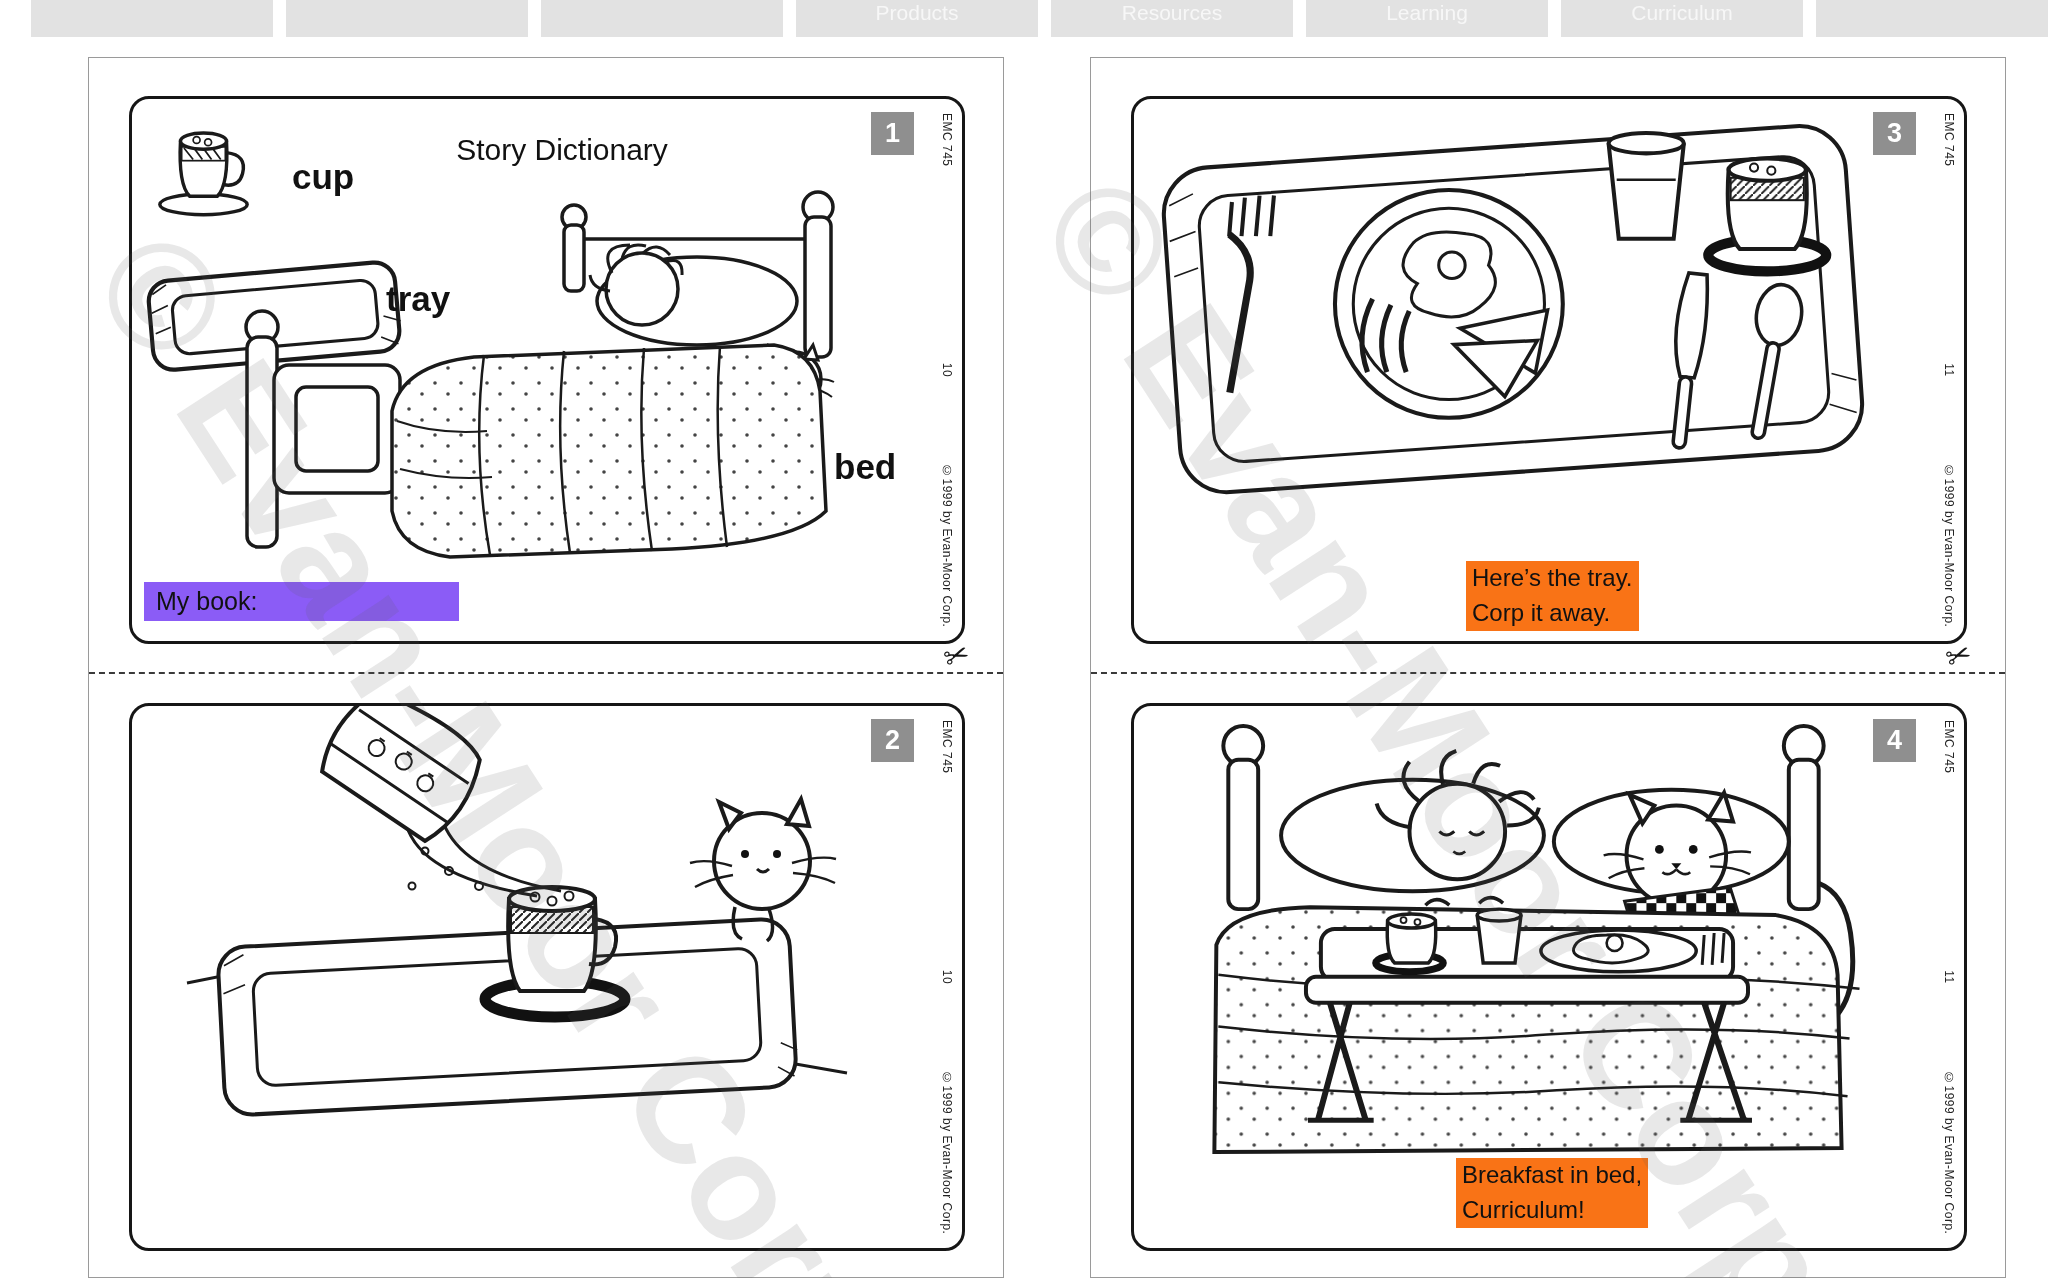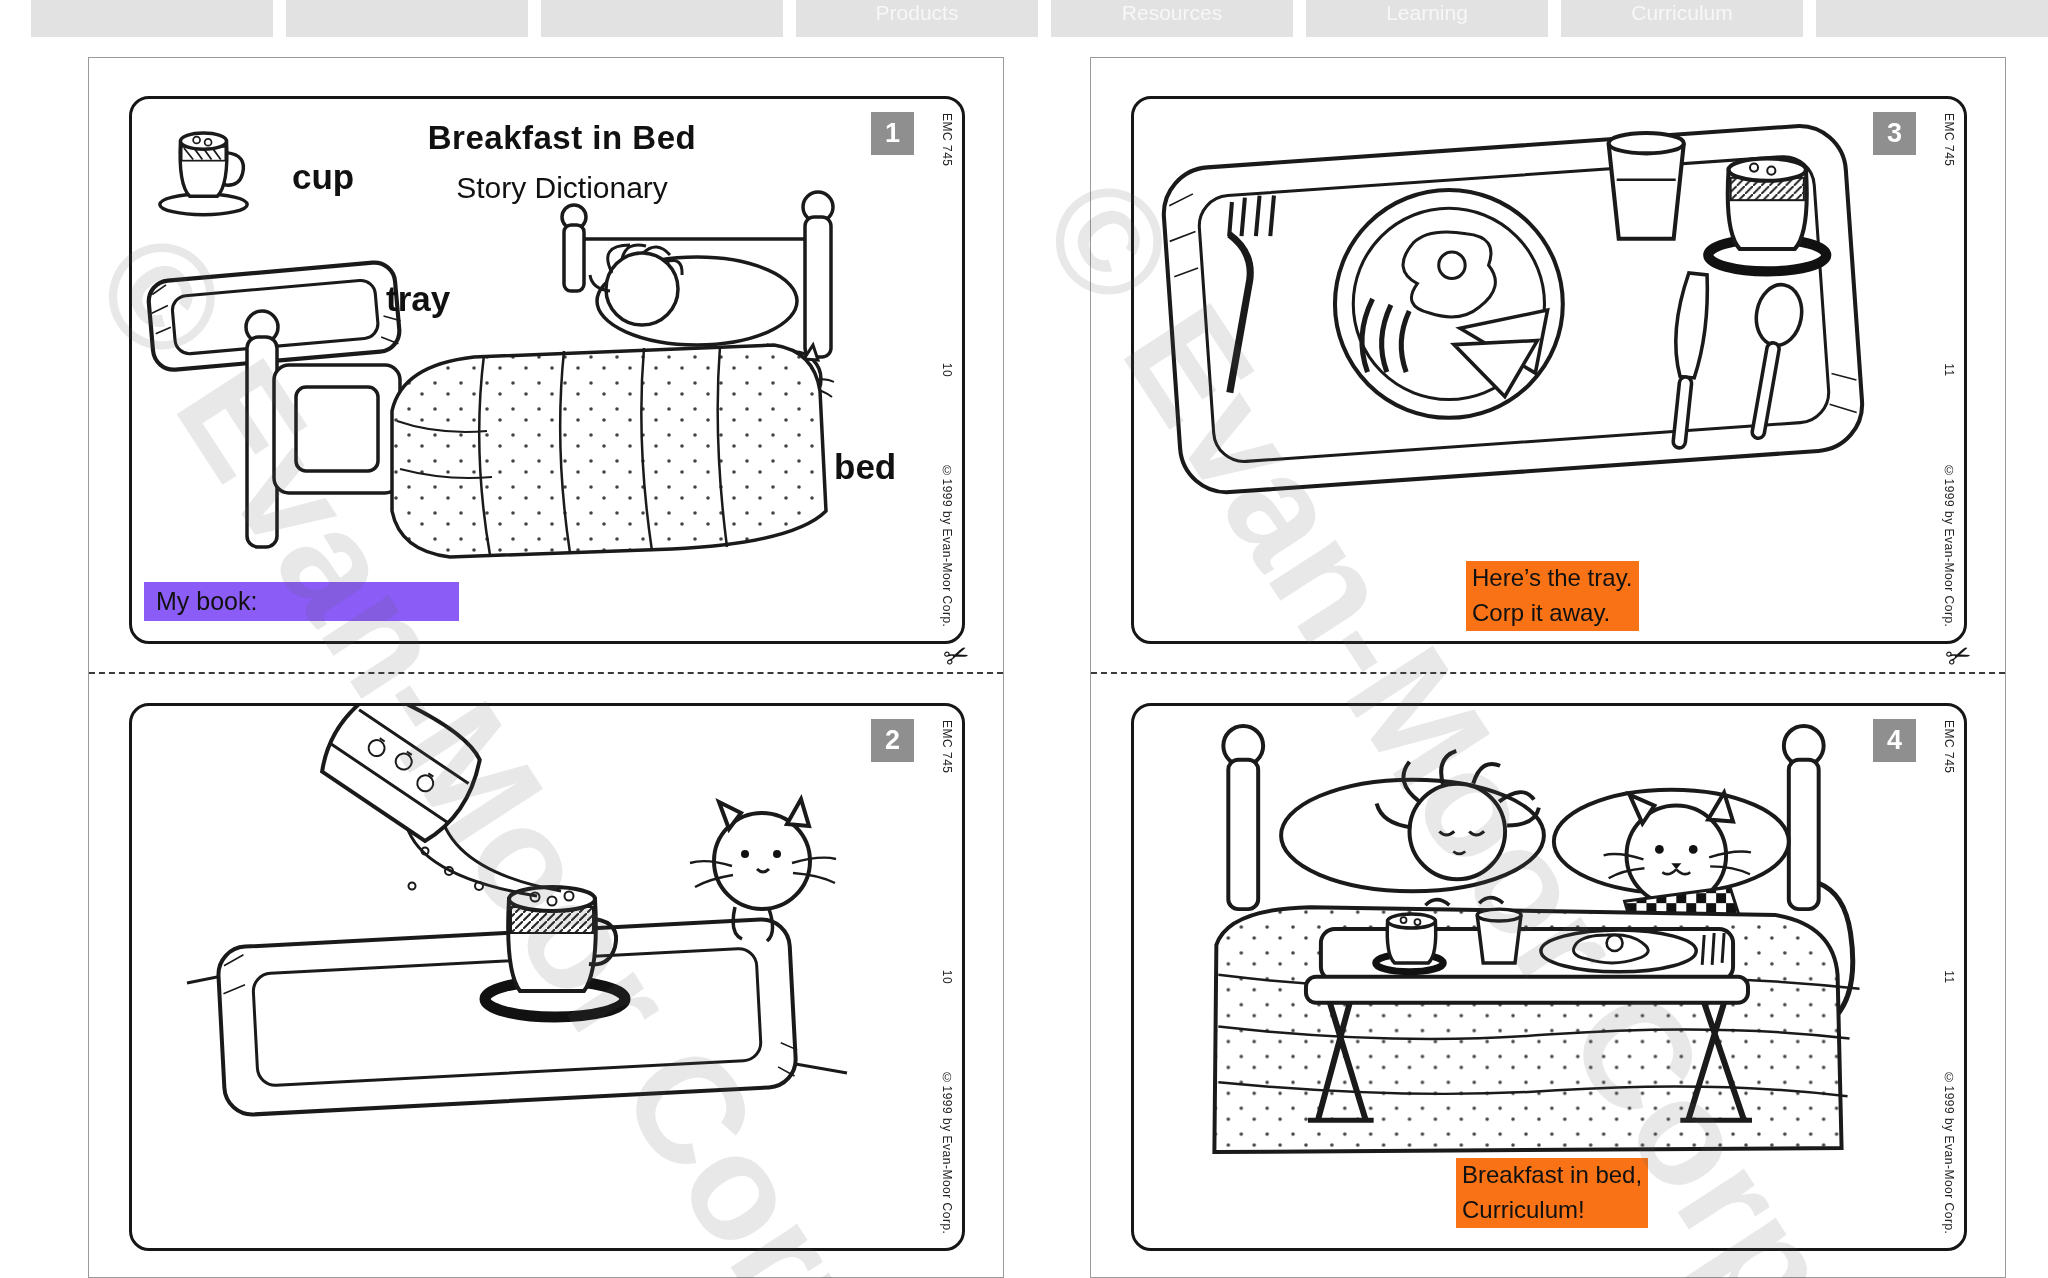--- a/index.html
+++ b/index.html
@@ -87,21 +87,20 @@
         <path d="M33 31 l8 10 M41 30 l8 11 M49 30 l8 11 M57 30 l8 11" stroke="#1a1a1a" stroke-width="1.5"></path>
         <ellipse cx="50" cy="25" rx="20" ry="7" fill="#fff" stroke="#1a1a1a" stroke-width="3"></ellipse>
         <circle cx="44" cy="24" r="3" fill="none" stroke="#1a1a1a" stroke-width="1.5"></circle>
         <circle cx="54" cy="26" r="3" fill="none" stroke="#1a1a1a" stroke-width="1.5"></circle>
         <path d="M70 35 q18 2 14 18 q-3 12 -16 10" fill="none" stroke="#1a1a1a" stroke-width="3"></path>
       </svg>
     </div>
     <div class="word-label" style="left:160px;top:58px">cup</div>
 
     <div class="p1-head">
-      <div class="p1-title">Breakfast in Bed</div>
       <div class="p1-sub">Story Dictionary</div>
     </div>
 
     <div class="illus" style="left:8px;top:152px;width:270px;height:128px">
       <svg viewBox="0 0 260 120">
         <g transform="rotate(-5 130 60)">
           <rect x="10" y="18" width="238" height="86" rx="20" fill="#fff" stroke="#1a1a1a" stroke-width="4"></rect>
           <rect x="32" y="34" width="196" height="56" rx="14" fill="none" stroke="#1a1a1a" stroke-width="3"></rect>
           <path d="M14 30 l14 -8 M12 48 l16 -6 M14 68 l15 -5 M230 90 l16 8 M234 70 l16 6" stroke="#1a1a1a" stroke-width="1.6"></path>
         </g>

